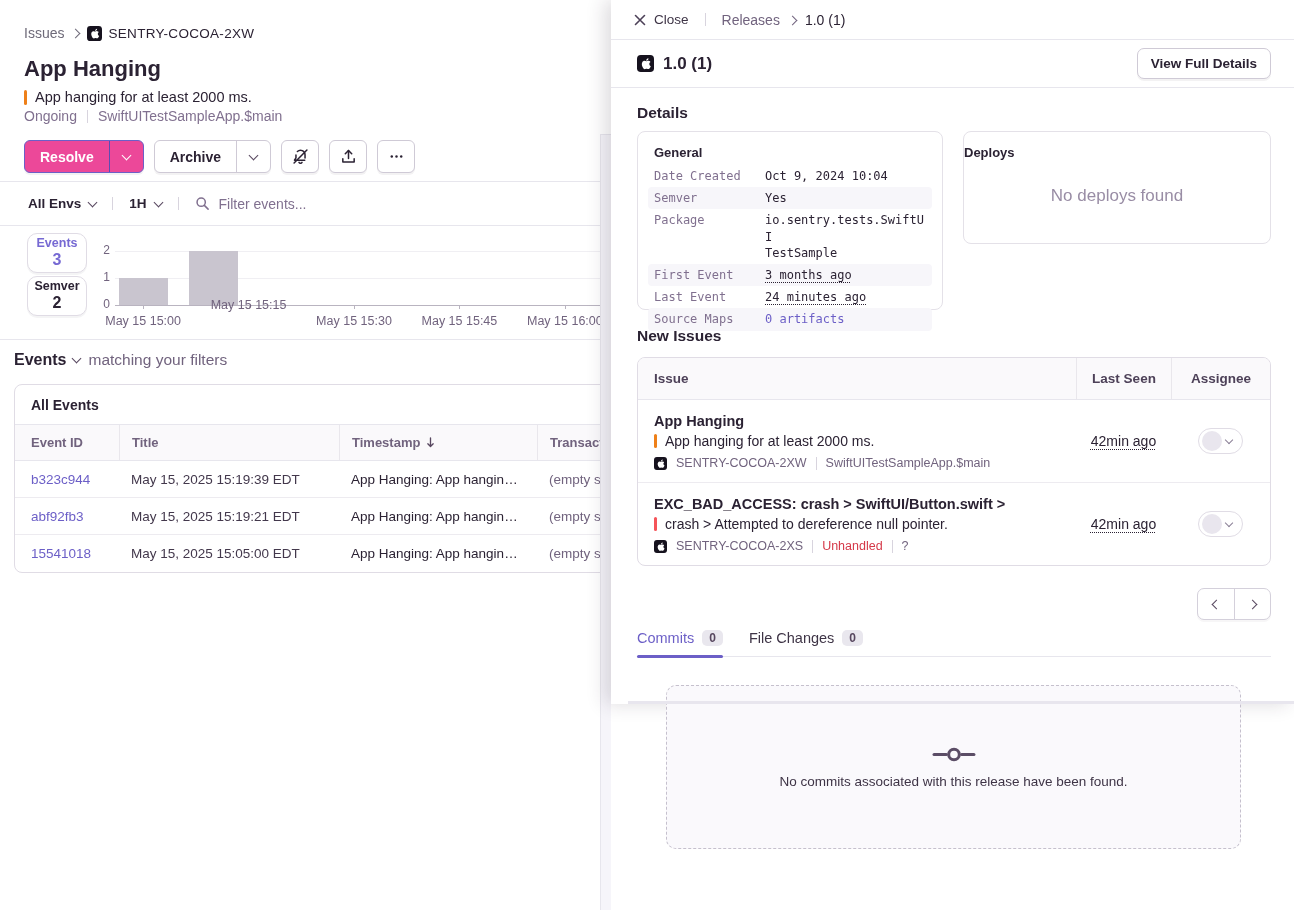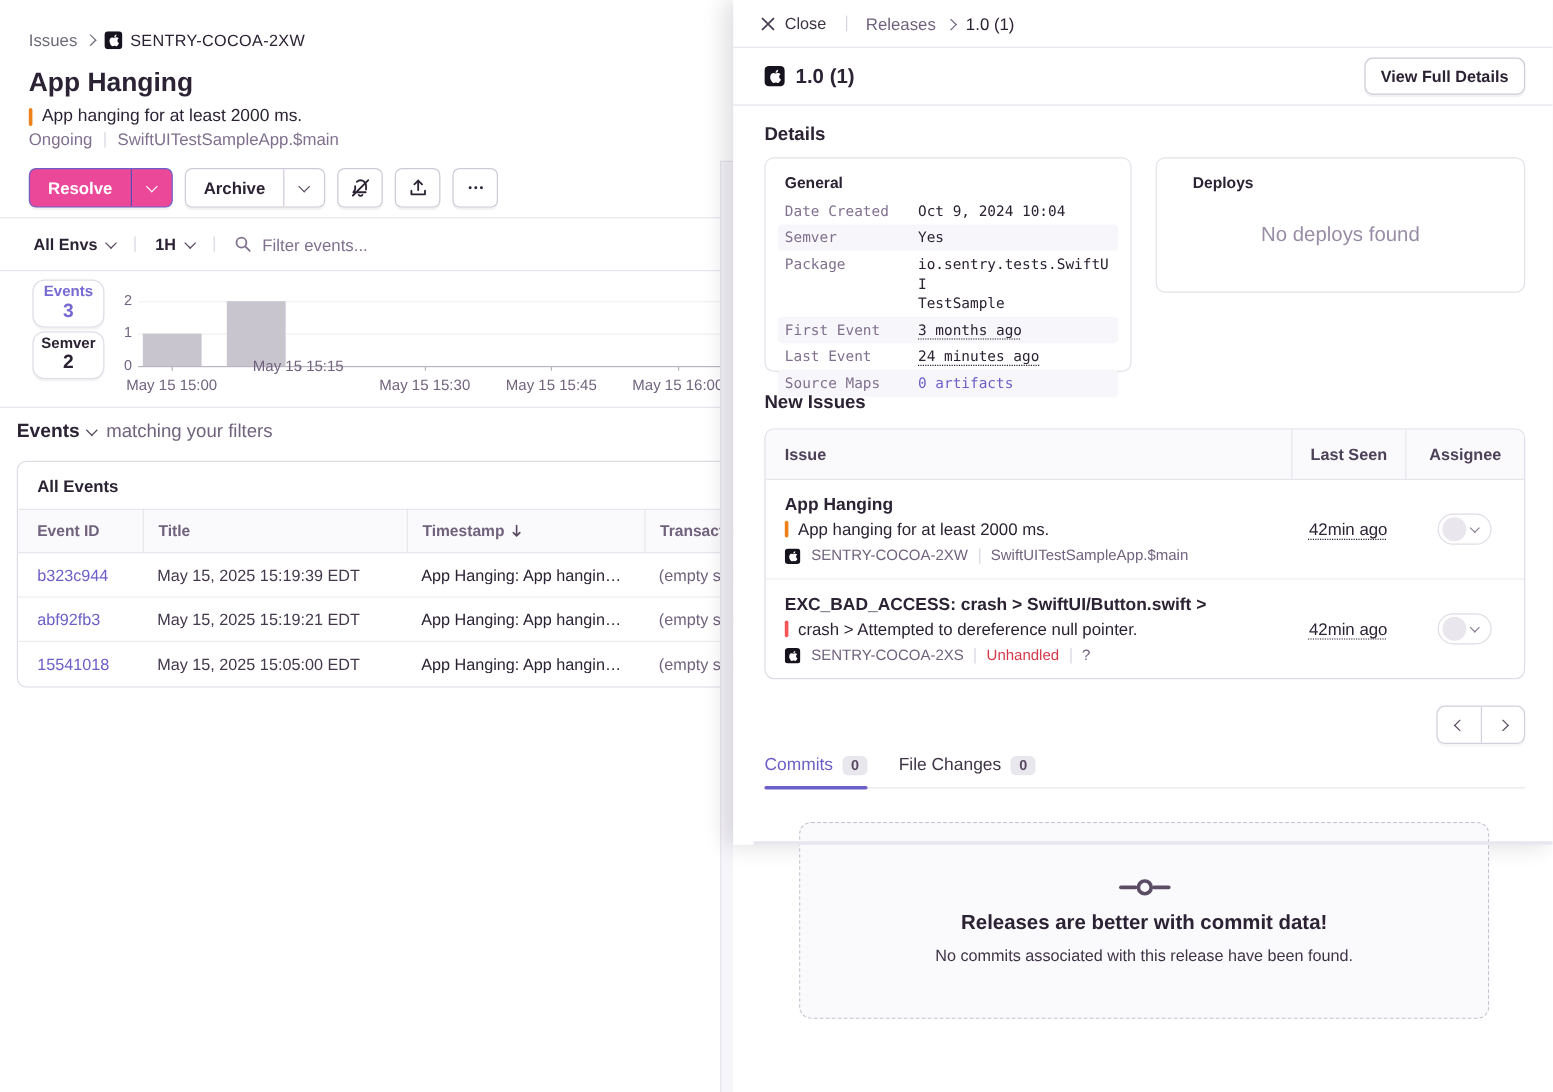--- a/index.html
+++ b/index.html
@@ -94,21 +94,21 @@
   .card-title { font-size:13px; font-weight:bold; color:#2B2233; }
 
   .general-card { left:26px; top:131px; width:306px; height:179px; padding:13px 16px; }
   .kv-row { display:flex; font-family:"DejaVu Sans Mono", monospace; font-size:12px; line-height:1.35; padding:3px 6px; margin:0 -6px; border-radius:4px; }
   .kv-row.alt { background:#F7F6FA; }
   .kv-key { width:111px; flex:0 0 auto; color:#80708F; }
   .kv-val { color:#2B2233; white-space:pre-wrap; word-break:break-word; flex:1; }
   .kv-val.tooltip { text-decoration:underline dotted 1px; text-underline-offset:3px; }
   .kv-val.link { color:#6C5FC7; cursor:pointer; }
 
-  .deploys-card { left:352px; top:131px; width:308px; height:113px; padding:13px 30px; }
+  .deploys-card { left:352px; top:131px; width:308px; height:113px; padding:13px 0; }
   .deploys-empty { position:absolute; left:0; top:54px; width:100%; text-align:center; font-size:17px; color:#998DA5; }
 
   .issues-table { position:absolute; left:26px; top:357px; width:634px; border:1px solid #E0DCE5; border-radius:8px; overflow:hidden; background:#fff; }
   .it-head { display:flex; height:42px; background:#FAF9FB; border-bottom:1px solid #E7E6ED; align-items:center; font-size:13.5px; font-weight:bold; color:#4D4158; }
   .it-col-issue { flex:1; padding-left:16px; }
   .it-col-seen  { width:95px; text-align:center; border-left:1px solid #E9E7EC; align-self:stretch; display:flex; align-items:center; justify-content:center; }
   .it-col-assignee { width:99px; text-align:center; border-left:1px solid #E9E7EC; align-self:stretch; display:flex; align-items:center; justify-content:center; }
   .it-row { display:flex; border-bottom:1px solid #EDEBF0; }
   .it-row:last-child { border-bottom:none; }
   .it-cell-issue { flex:1; padding:13px 10px 12px 16px; min-width:0; }
@@ -472,19 +472,18 @@
     </div>
 
     <div class="commits-empty">
       <svg viewBox="0 0 48 20" width="46" height="19">
         <g fill="none" stroke="#5B4D66" stroke-width="3.2" stroke-linecap="round">
           <line x1="3" y1="10" x2="16" y2="10"></line>
           <circle cx="24" cy="10" r="5.6"></circle>
           <line x1="32" y1="10" x2="45" y2="10"></line>
         </g>
       </svg>
-      <div class="ce-title">Releases are better with commit data!</div>
       <div class="ce-msg">No commits associated with this release have been found.</div>
     </div>
 
     <div class="bottom-strip"></div>
   </div>
 </div>
 
 </body></html>

